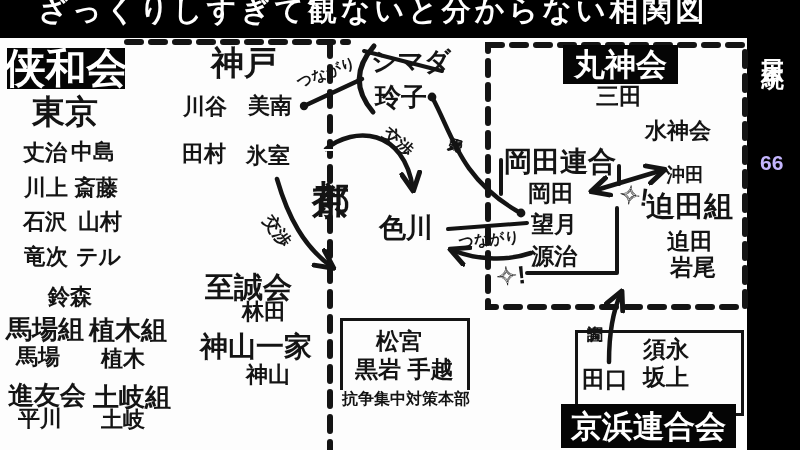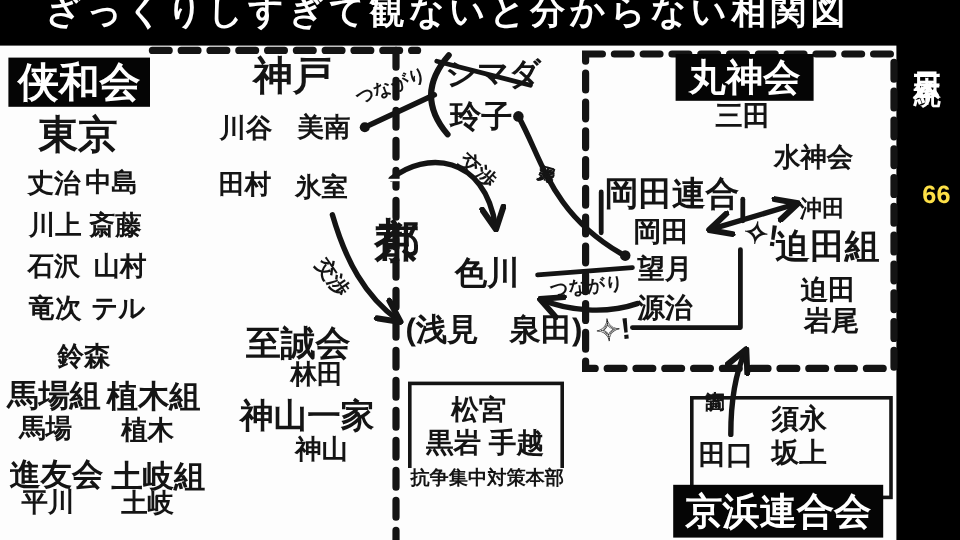--- a/index.html
+++ b/index.html
@@ -13,21 +13,21 @@
   .blackbox{position:absolute;background:#050505;color:#fff;display:flex;align-items:center;
             justify-content:center;font-weight:bold;line-height:1;white-space:nowrap;}
   .solidbox{position:absolute;border:3px solid #141414;}
   .vert{writing-mode:vertical-rl;text-orientation:upright;}
   .rel{position:absolute;color:#141414;font-weight:bold;line-height:1;white-space:nowrap;
        transform:translate(-50%,-50%);}
   .whitebg{background:#fdfdfd;padding:1px 2px;}
   svg{position:absolute;left:0;top:0;pointer-events:none;}
   #sidebar-series{position:absolute;left:761px;top:42px;color:#fff;font-weight:bold;
                   font-size:23px;letter-spacing:3px;line-height:1;}
-  #sidebar-ep{position:absolute;left:760px;top:152px;width:32px;text-align:right;color:#fde047;
+  #sidebar-ep{position:absolute;left:760px;top:152px;width:32px;text-align:left;color:#c4b5fd;
               font-weight:bold;font-size:21px;line-height:1;}
 </style>
 </head>
 <body>
 
 <div id="stage">
 
   <div id="panel"></div>
 
   <svg width="800" height="450">
@@ -69,21 +69,21 @@
     </g>
   </svg>
 
   <div id="titlebar">
     <span id="title">ざっくりしすぎて観ないと分からない相関図</span>
   </div>
 
   <div id="sidebar-series" class="vert">日本統一</div>
   <div id="sidebar-ep">66</div>
 
-  <div class="blackbox" style="left:7px;top:48px;width:118px;height:41px;font-size:34px;">侠和会</div>
+  <div class="blackbox" style="left:7px;top:48px;width:118px;height:41px;font-size:41px;">侠和会</div>
   <span class="lbl" style="left:32px;top:95px;font-size:33px;">東京</span>
   <span class="lbl" style="left:23px;top:142px;font-size:22px;">丈治</span>
   <span class="lbl" style="left:71px;top:141px;font-size:22px;">中島</span>
   <span class="lbl" style="left:24px;top:177px;font-size:22px;">川上</span>
   <span class="lbl" style="left:74px;top:177px;font-size:22px;">斎藤</span>
   <span class="lbl" style="left:23px;top:211px;font-size:22px;">石沢</span>
   <span class="lbl" style="left:78px;top:211px;font-size:22px;">山村</span>
   <span class="lbl" style="left:24px;top:246px;font-size:22px;">竜次</span>
   <span class="lbl" style="left:76px;top:246px;font-size:22px;">テル</span>
   <span class="lbl" style="left:48px;top:286px;font-size:22px;">鈴森</span>
@@ -100,21 +100,20 @@
   <span class="lbl" style="left:183px;top:96px;font-size:22px;">川谷</span>
   <span class="lbl" style="left:248px;top:95px;font-size:22px;">美南</span>
   <span class="lbl" style="left:182px;top:143px;font-size:22px;">田村</span>
   <span class="lbl" style="left:246px;top:145px;font-size:22px;">氷室</span>
 
   <span class="lbl" style="left:371px;top:48px;font-size:26px;">シマダ</span>
   <span class="lbl" style="left:375px;top:84px;font-size:26px;">玲子</span>
 
   <span class="lbl vert whitebg" style="left:310px;top:149px;font-size:37px;">京都</span>
   <span class="lbl" style="left:379px;top:215px;font-size:27px;">色川</span>
-  <span class="lbl" style="left:338px;top:261px;font-size:26px;">(浅見　泉田)</span>
   <span class="lbl" style="left:205px;top:273px;font-size:29px;">至誠会</span>
   <span class="lbl" style="left:242px;top:301px;font-size:22px;">林田</span>
   <span class="lbl" style="left:200px;top:333px;font-size:28px;">神山一家</span>
   <span class="lbl" style="left:246px;top:364px;font-size:22px;">神山</span>
 
   <div class="blackbox" style="left:563px;top:45px;width:115px;height:39px;font-size:31px;">丸神会</div>
   <span class="lbl" style="left:596px;top:85px;font-size:23px;">三田</span>
   <span class="lbl" style="left:504px;top:148px;font-size:28px;">岡田連合</span>
   <span class="lbl" style="left:528px;top:182px;font-size:23px;">岡田</span>
   <span class="lbl" style="left:531px;top:215px;font-size:23px;font-family:Liberation Mono, monospace;">望月</span>

